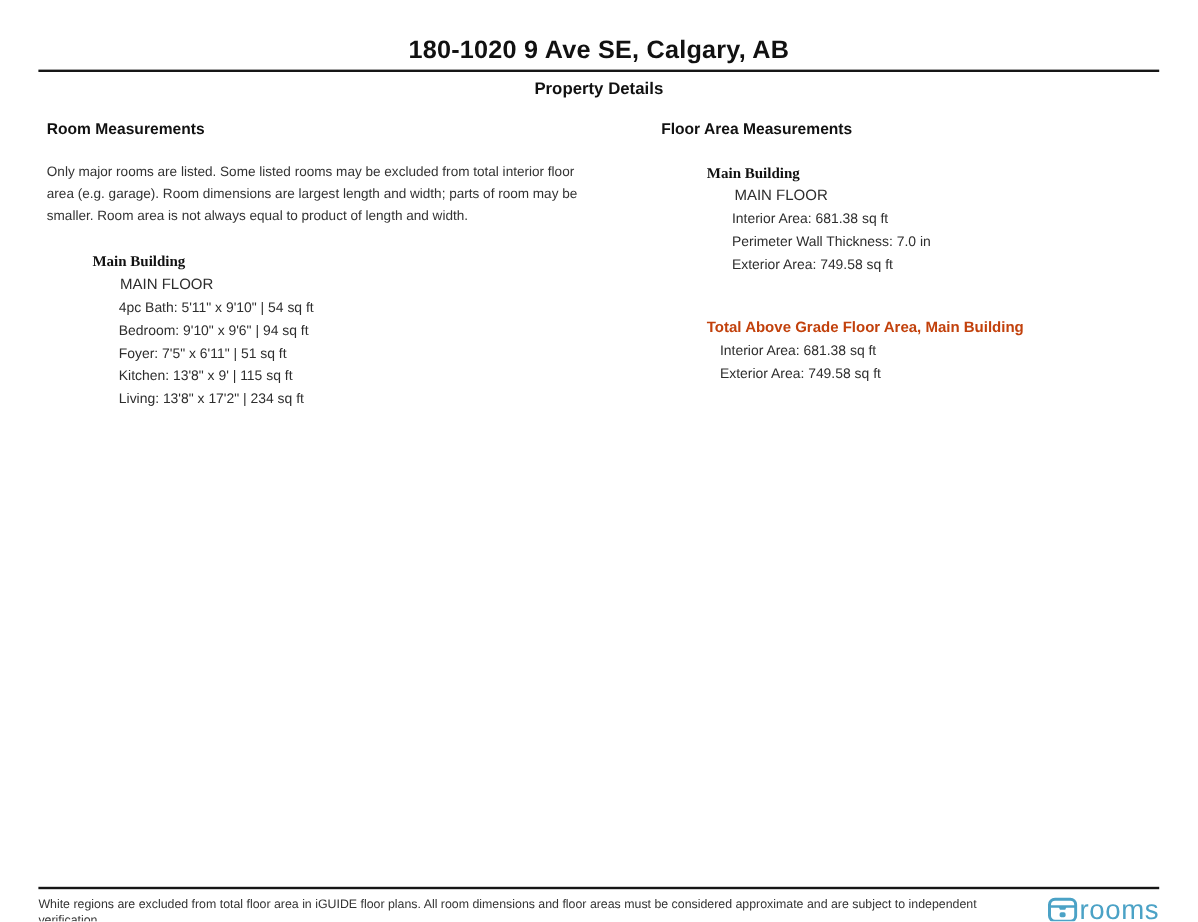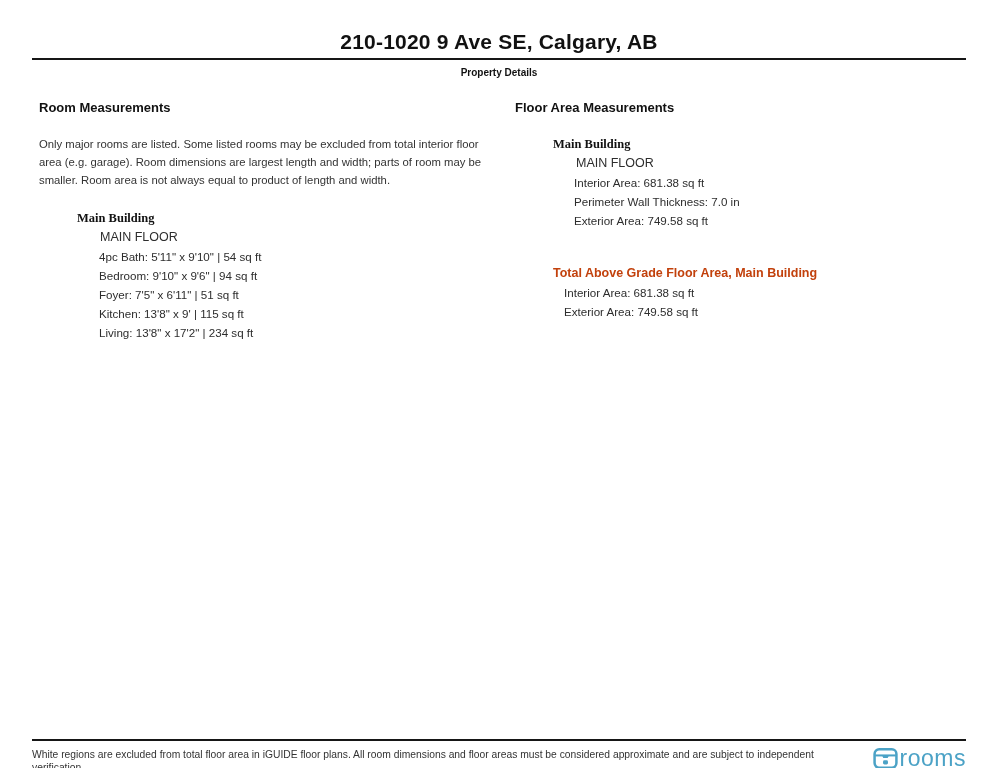--- a/index.html
+++ b/index.html
@@ -24,31 +24,32 @@
   }
   .title-rule {
     margin: 5px 32px 0 32px;
     height: 2px;
     background: #161616;
     border: none;
   }
   .page-subtitle {
     margin-top: 5px;
     text-align: center;
-    font-size: 10px;
+    font-size: 14px;
     font-weight: bold;
     color: #111;
     line-height: 16px;
   }
   
   .columns {
     display: flex;
     margin-top: 19px;
     padding-left: 39px;
     padding-right: 30px;
+    gap: 36px;
   }
   .col-left { width: 452px; margin-right: 24px; flex: none; }
   .col-right { flex: 1; }
   .section-heading {
     font-size: 13px;
     font-weight: bold;
     color: #111;
     line-height: 15px;
   }
   .section-desc {
@@ -128,21 +129,21 @@
     margin-left: 2px;
     font-weight: normal;
   }
 </style>
 </head>
 <body>
 
 <div class="page">
 
   <div class="header">
-    <div class="page-title">210-1020 9 Ave SE, Calgary, AB</div>
+    <div class="page-title">180-1020 9 Ave SE, Calgary, AB</div>
     <div class="title-rule"></div>
     <div class="page-subtitle">Property Details</div>
   </div>
 
   <div class="columns">
 
     <div class="col-left">
       <div class="section-heading">Room Measurements</div>
       <div class="section-desc">Only major rooms are listed. Some listed rooms may be excluded from total interior floor area (e.g. garage). Room dimensions are largest length and width; parts of room may be smaller. Room area is not always equal to product of length and width.</div>
       <div class="building-block">

